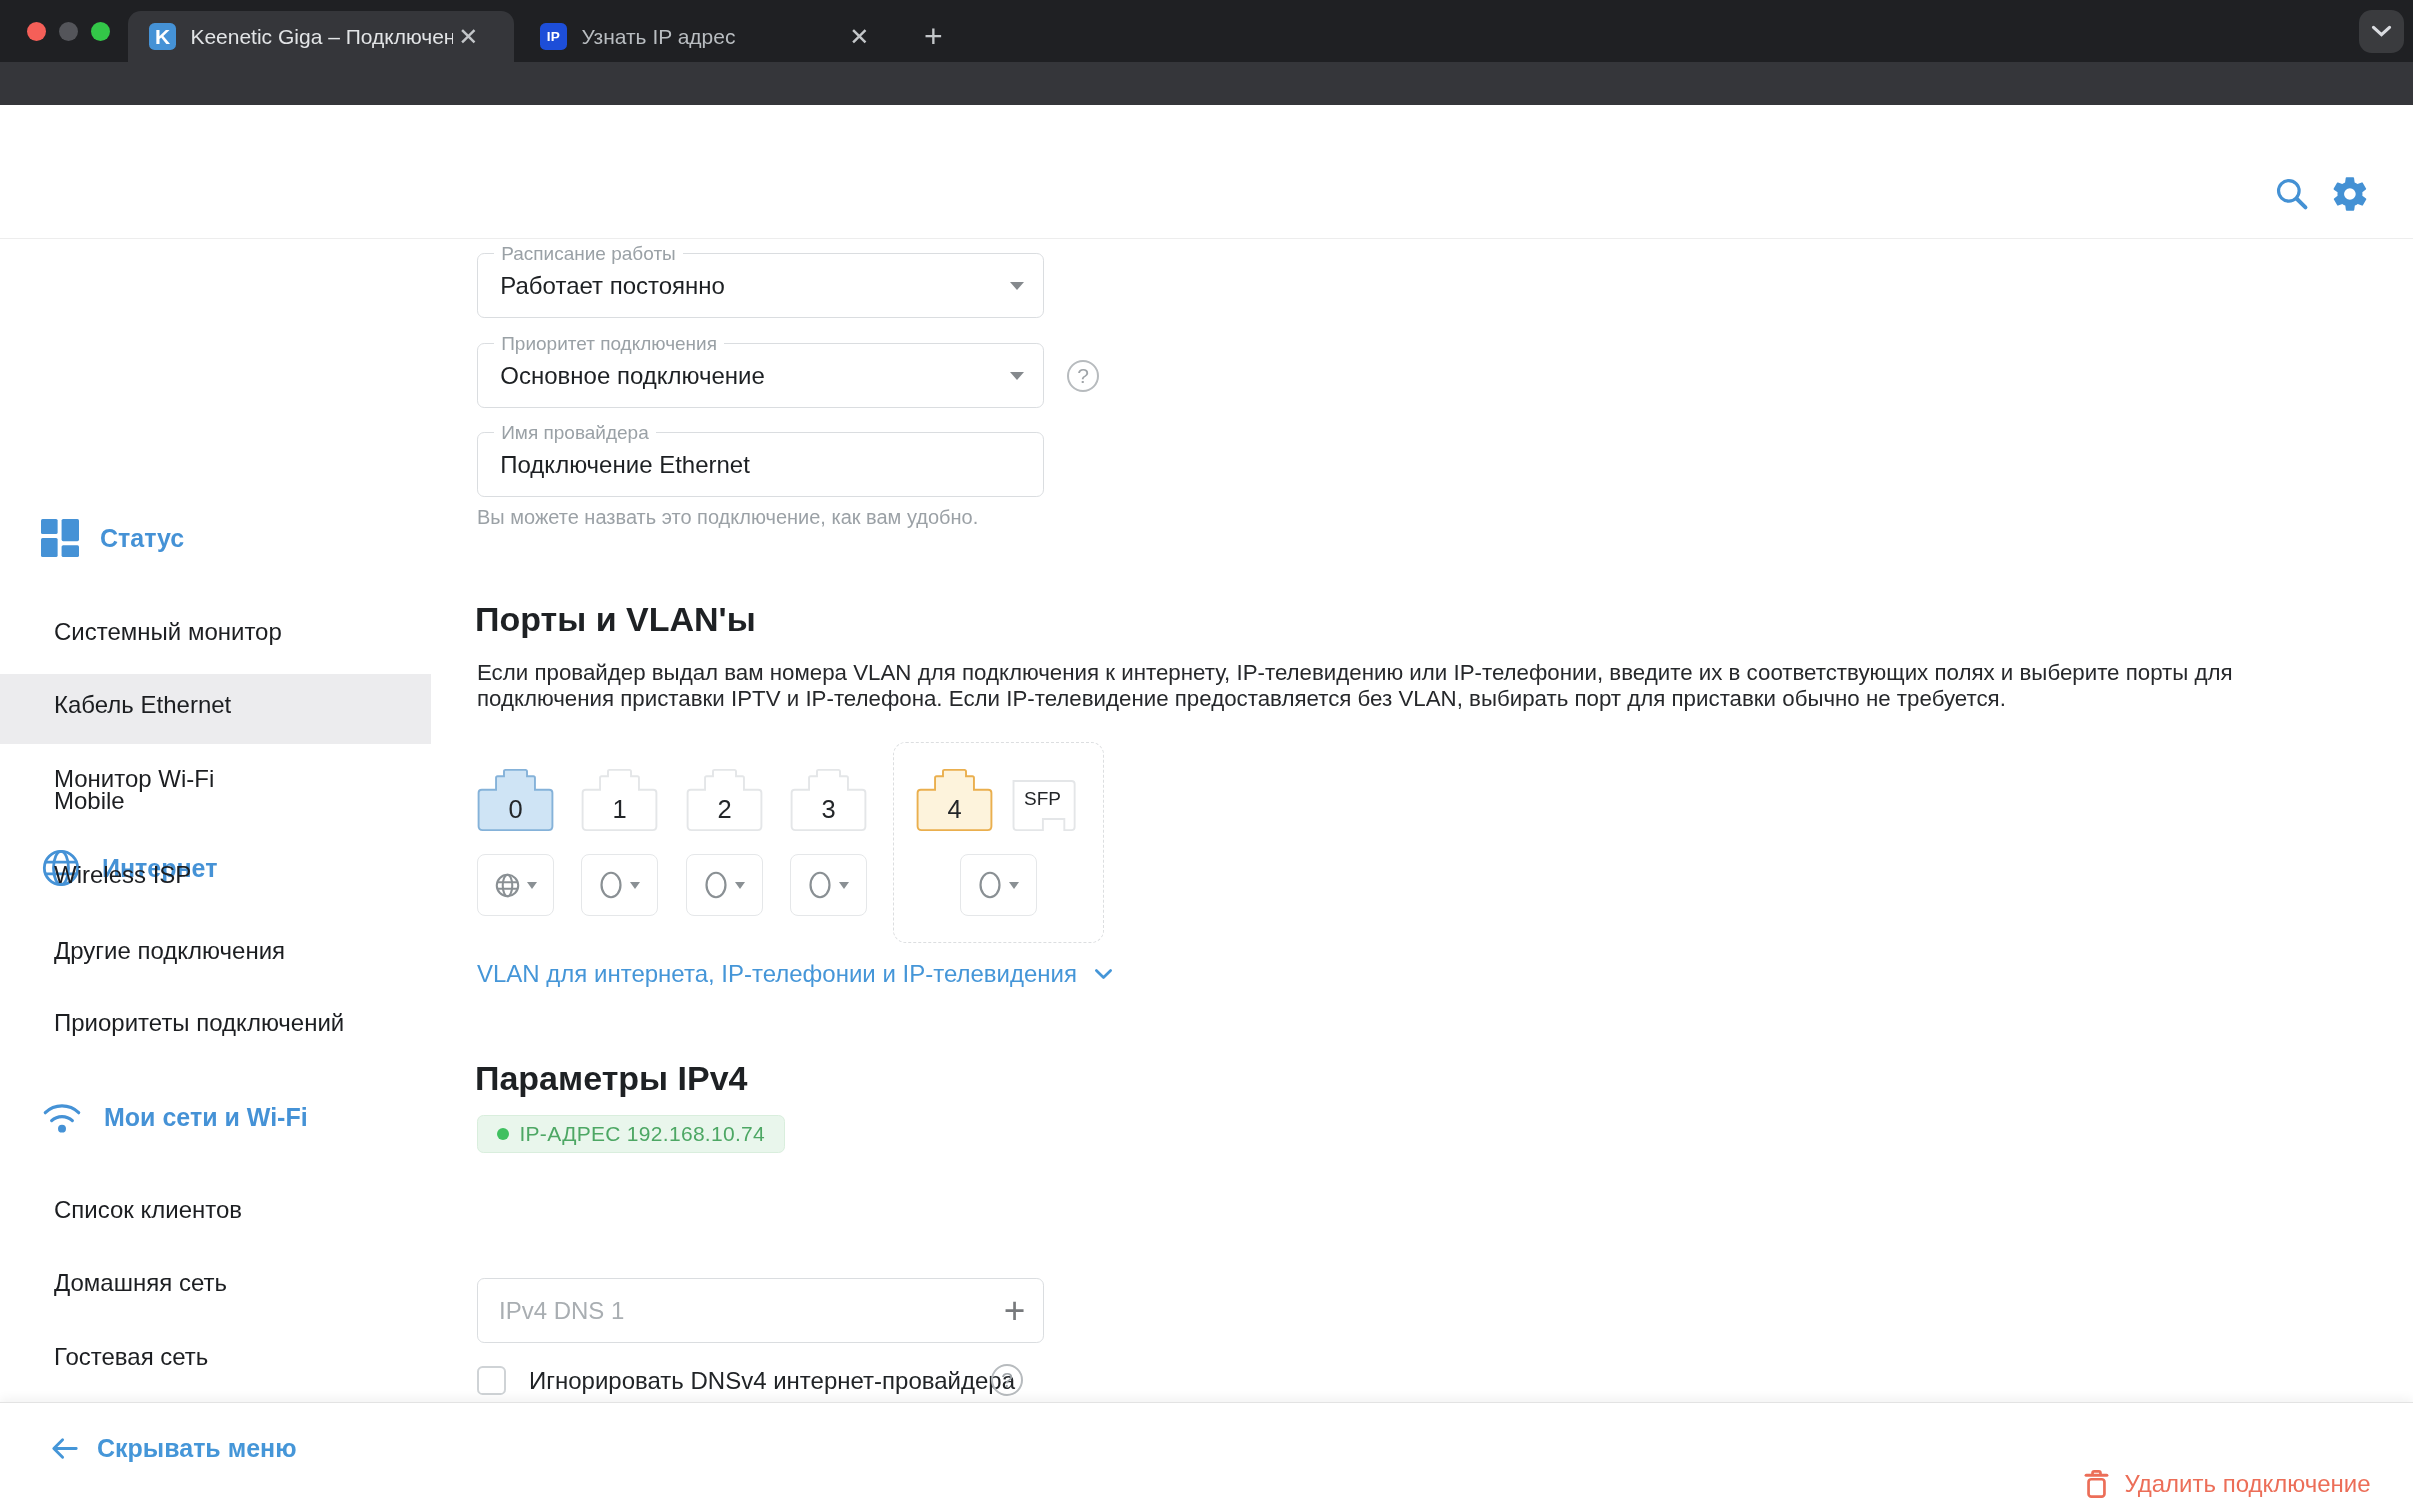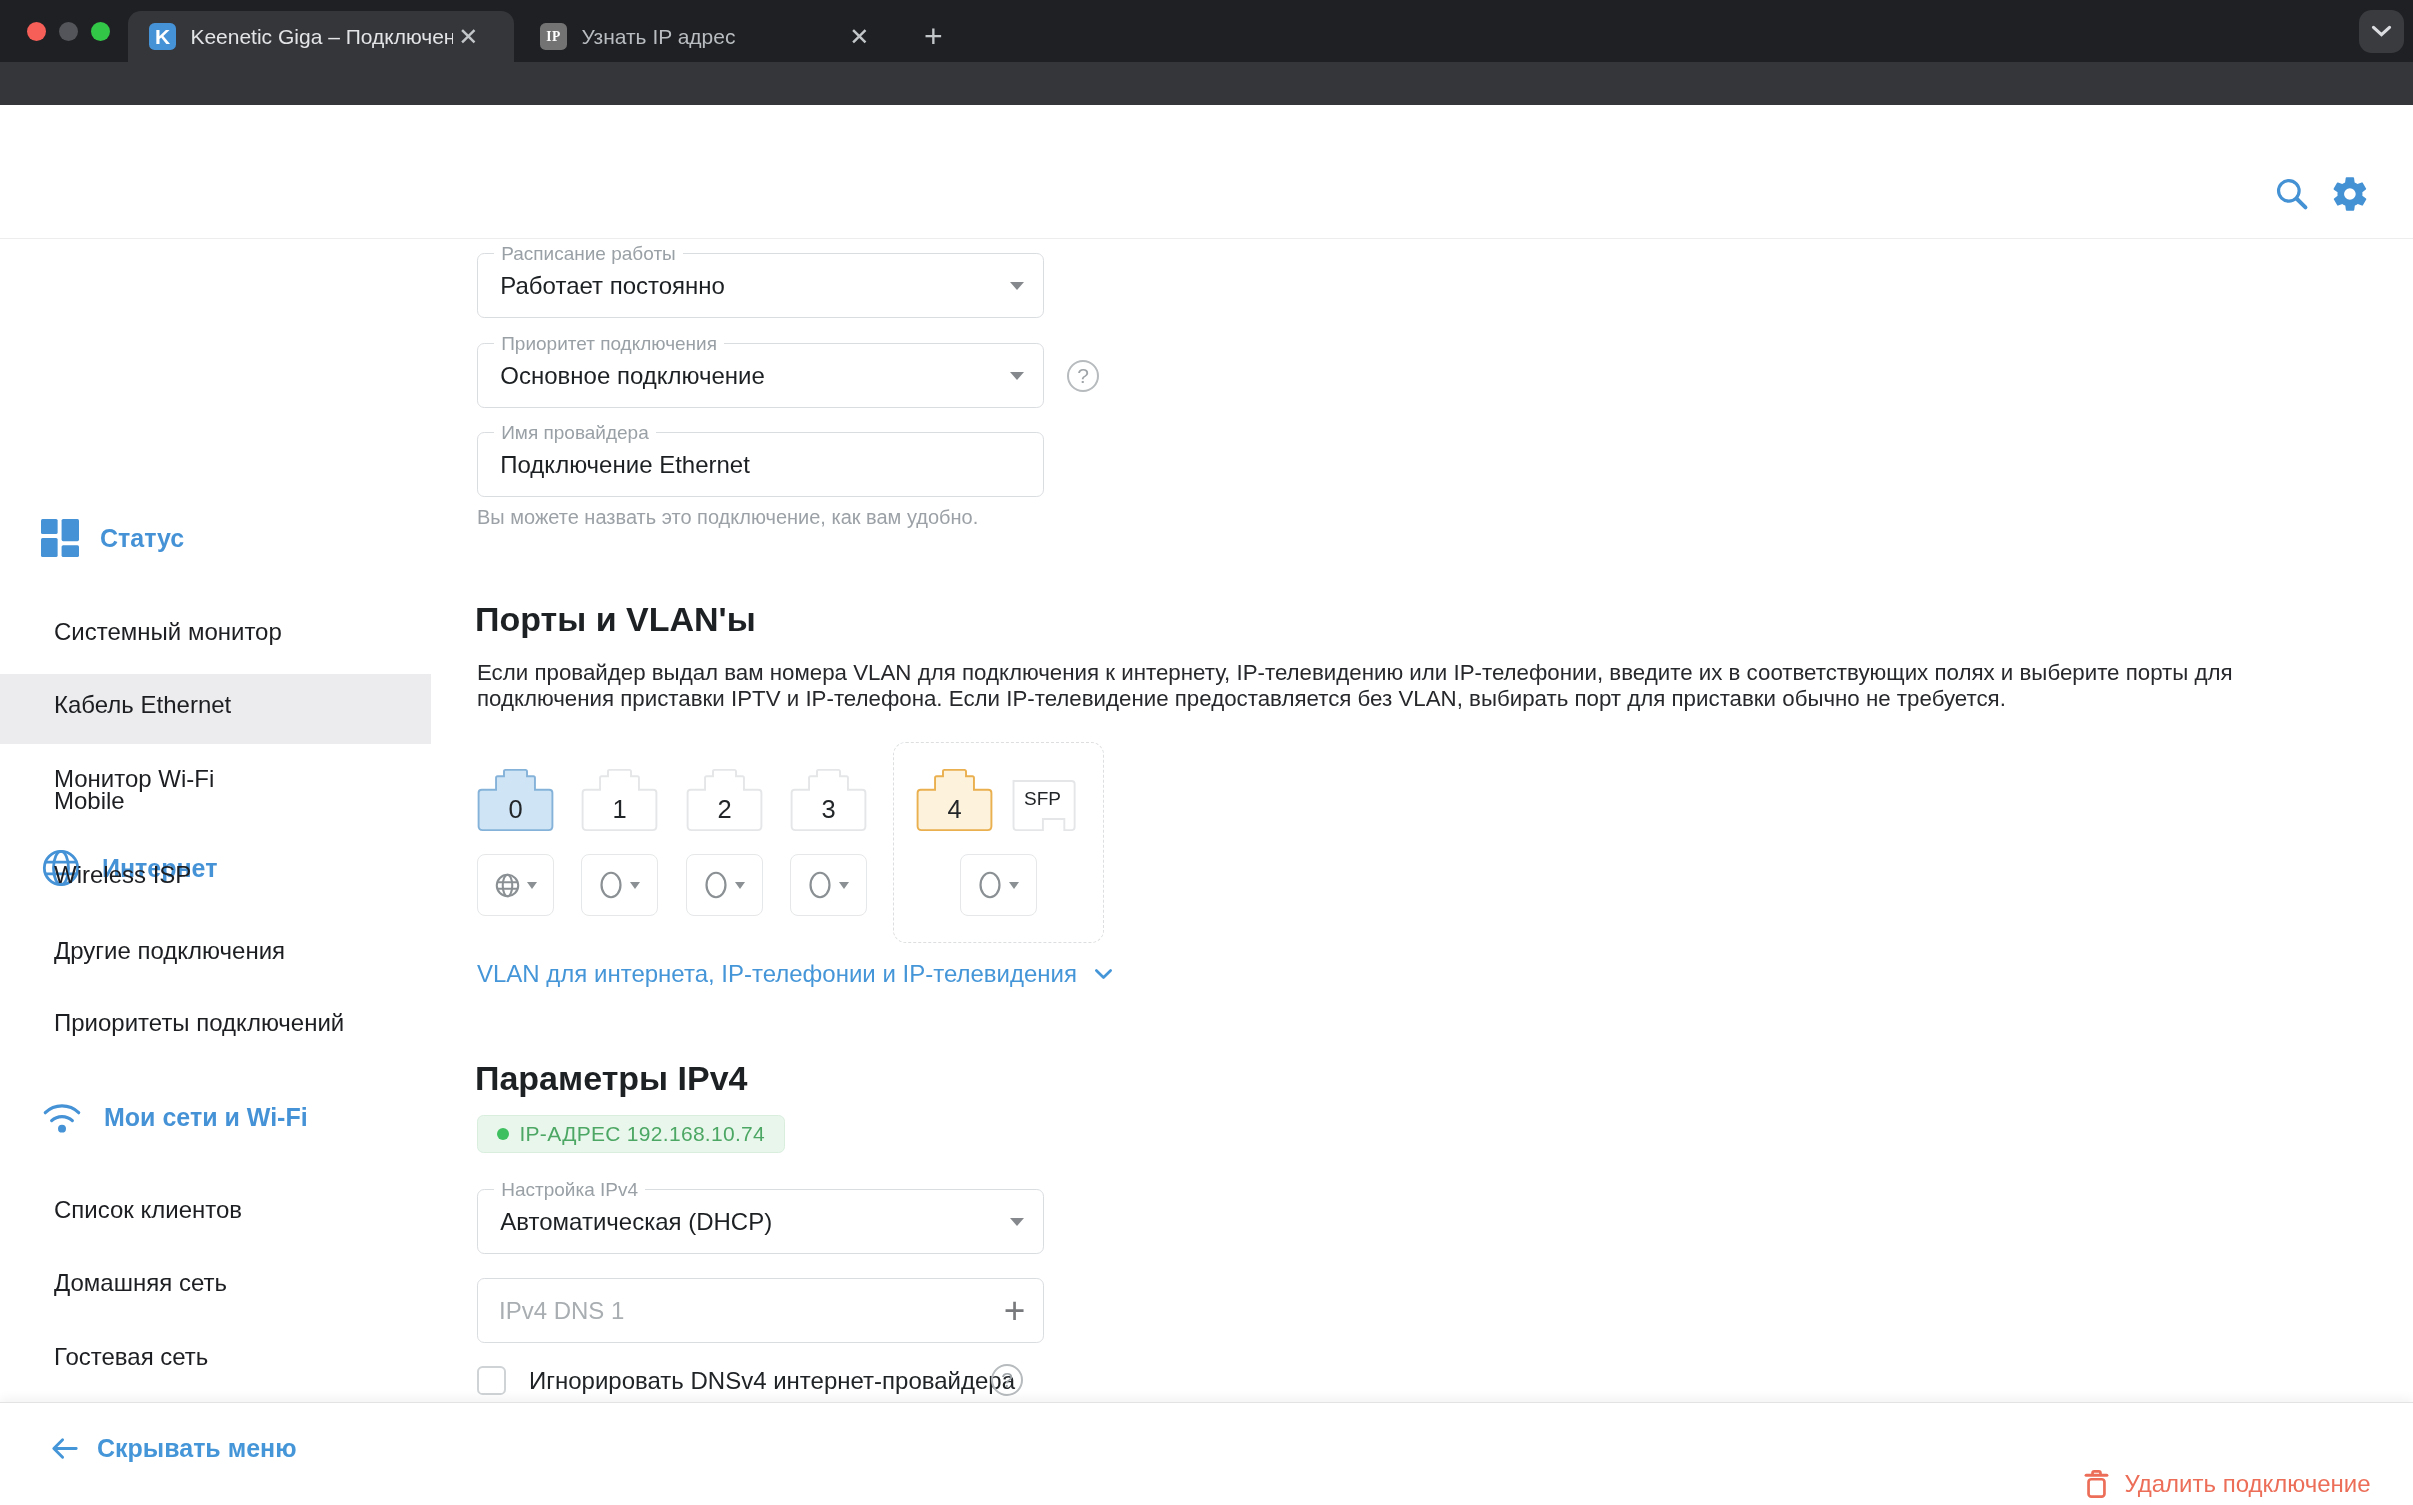--- a/index.html
+++ b/index.html
@@ -11,21 +11,21 @@
   .tabbar { left:0; top:0; width:2413px; height:62px; background:#1f2023; }
   .traffic { border-radius:50%; width:19px; height:19px; top:22.3px; }
   .t-red { left:27px; background:#f55f58; }
   .t-gray { left:59px; background:#54555a; }
   .t-green { left:91px; background:#33c748; }
   .tab { top:11.2px; height:51px; border-radius:12.8px 12.8px 0 0; display:flex; align-items:center; overflow:hidden; }
   .tab-active { left:128px; width:386px; background:#35363a; }
   .tab-inactive { left:519px; width:389px; background:transparent; }
   .favicon { width:27px; height:27px; border-radius:5.6px; color:#fff; display:flex; align-items:center; justify-content:center; font-weight:bold; flex:0 0 auto; margin-left:21px; }
   .fav-k { background:#4592d6; font-size:21px; }
-  .fav-ip { background:#737373; font-size:13.6px; letter-spacing:0.4px;font-family:Liberation Serif, serif; }
+  .fav-ip { background:#1d4ed8; font-size:13.6px; letter-spacing:0.4px; }
   .tab-title { margin-left:14.4px; font-size:21px; white-space:nowrap; overflow:hidden; width:263px; }
   .tab-active .tab-title { color:#e2e4e6; }
   .tab-inactive .tab-title { color:#b9bdc1; }
   .tab-close { font-size:24px; color:#c3c6c9; margin-left:4.8px; flex:0 0 auto; }
   .newtab-btn { left:924px; top:24px; color:#c3c6c9; font-size:32px; line-height:25.5px; }
   .tabsearch { left:2359px; top:9.6px; width:45px; height:43px; border-radius:12.8px; background:#3a3b3e; display:flex; align-items:center; justify-content:center; }
 
   .toolbar { left:0; top:62px; width:2413px; height:43px; background:#35363a; }
   .tool-ic { top:70px; width:27px; height:27px; }
   .omnibox { left:201px; top:67px; width:1751px; height:34px; border-radius:17px; background:#202124; display:flex; align-items:center; }
@@ -341,25 +341,20 @@
       </svg>
   </div>
 
   <div class="abs h2" style="left:39px;top:820px" data-name="ipv4-section-title">Параметры IPv4</div>
 
   <div class="abs badge" data-name="ip-address-badge">
     <span class="badge-dot" data-name="status-dot"></span>
     <span class="badge-text" data-name="ip-address-text">IP-АДРЕС 192.168.10.74</span>
   </div>
 
-  <div class="abs field" style="left:41px;top:950px" data-name="ipv4-config-select">
-    <span class="field-label" data-name="field-label">Настройка IPv4</span>
-    <span class="field-value" data-name="field-value">Автоматическая (DHCP)</span>
-    <span class="caret" data-name="chevron-down-icon"></span>
-  </div>
 
   <div class="abs field" style="left:41px;top:1039px" data-name="dns-field">
     <input class="dns-input" type="text" data-name="dns-input" placeholder="IPv4 DNS 1" style="">
     <span class="plus-ic" data-name="add-dns-icon">+</span>
   </div>
 
   <div class="abs checkbox" style="left:41px;top:1127px" data-name="ignore-dns-checkbox"></div>
   <div class="abs check-label cy" style="left:93px;top:1121px" data-name="ignore-dns-label">Игнорировать DNSv4 интернет-провайдера</div>
   <div class="abs help" style="left:555px;top:1125px" data-name="ignore-dns-help-icon">?</div>
 </div>

